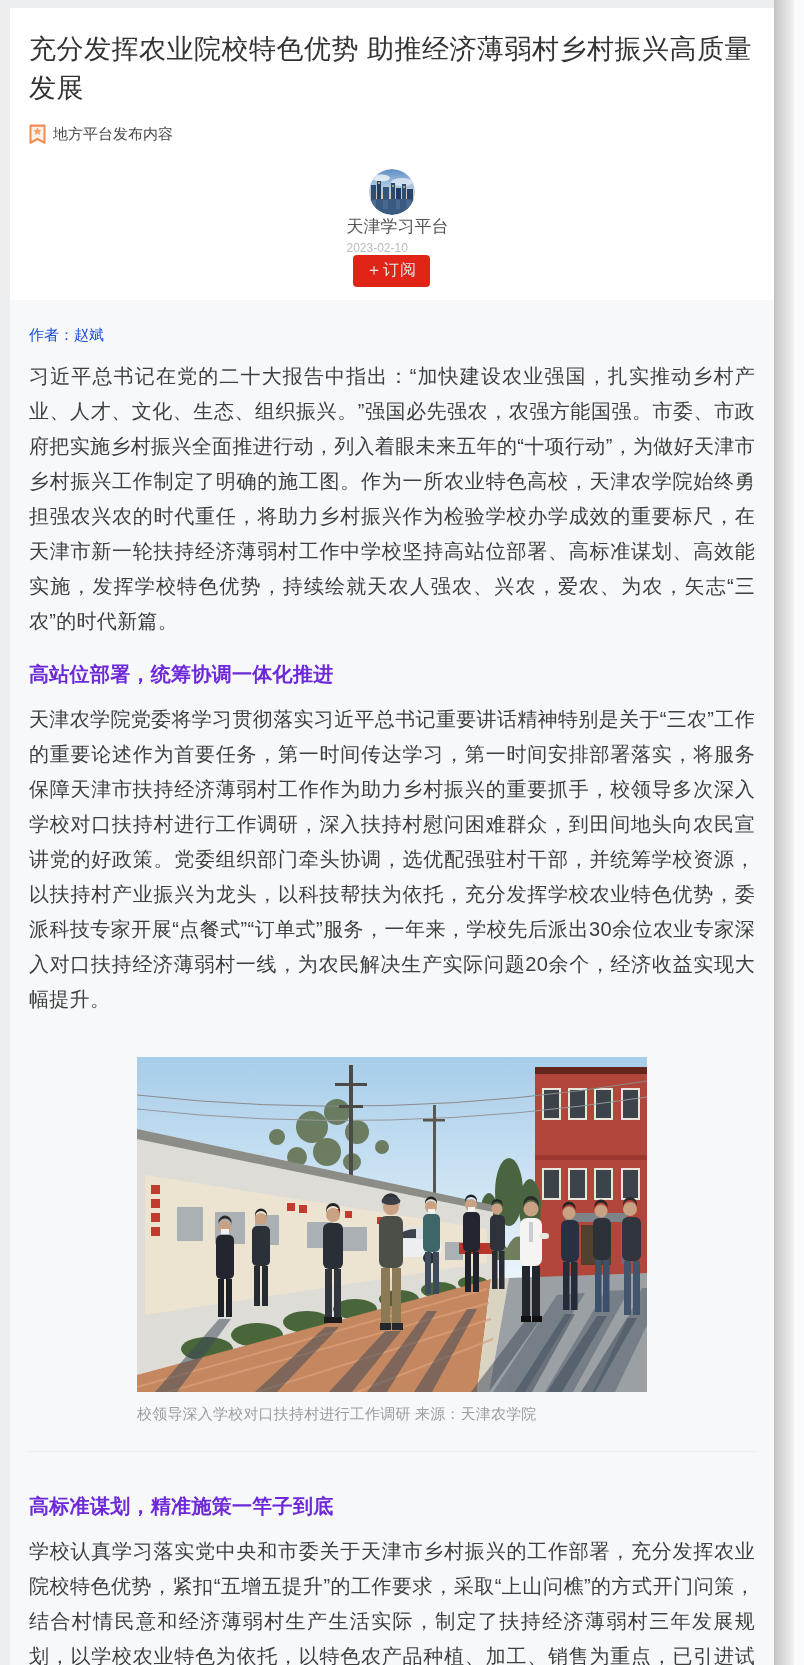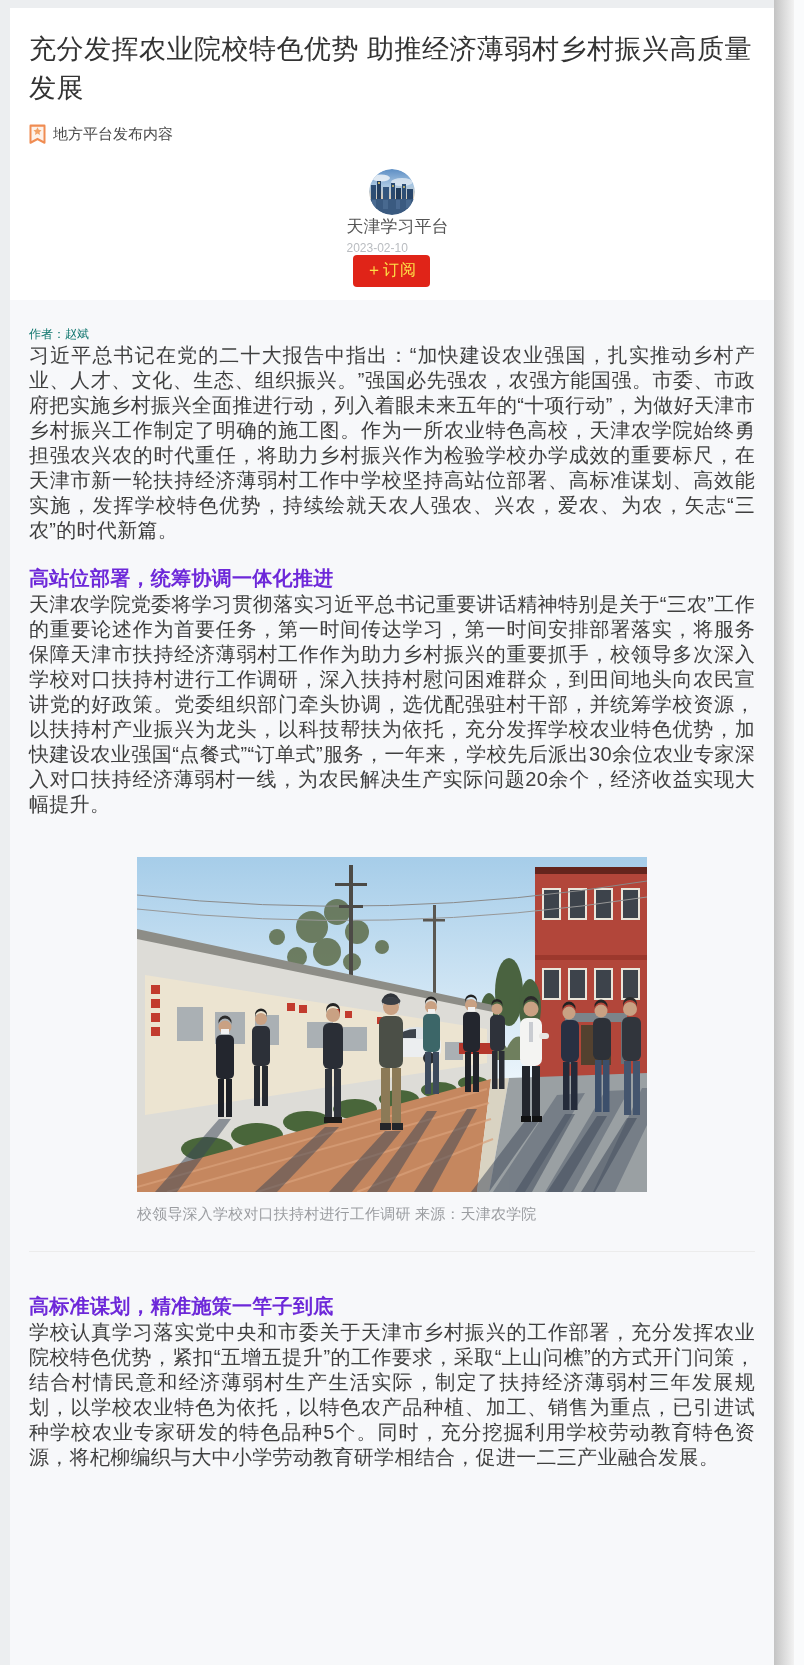--- a/index.html
+++ b/index.html
@@ -34,29 +34,29 @@
   .pub-row {
     display:flex; align-items:center; margin-top:25px; padding-bottom:13px;flex-direction:column;
   }
   .avatar {
     width:46px; height:46px; border-radius:50%; overflow:hidden; flex:0 0 auto;
   }
   .pub-meta { margin-left:11px; flex:1 1 auto; }
   .pub-name { font-size:17px; color:#555; }
   .pub-date { font-size:12px; color:#b9bcc0; margin-top:3px; }
   .subscribe-btn {
-    background:#e02418; color:#fde047; font-size:16px; border:none;
+    background:#e02418; color:#e5e5e5; font-size:16px; border:none;
     border-radius:4px; padding:5px 13px 6px 13px; cursor:pointer;
     font-family:inherit; letter-spacing:1px; margin-right:1px;
   }
   .article { background:#f7f8fa; padding:26px 19px 0 19px; min-height:1450px; }
-  .author-line { font-size:12px; color:#0f766e; }
+  .author-line { font-size:15px; color:#1d4ed8; }
   .body-para {
-    font-size:20px; line-height:25px; color:#3f3f3f; text-align:justify;
-    margin-top:0; letter-spacing:0.3px;
+    font-size:20px; line-height:35px; color:#3f3f3f; text-align:justify;
+    margin-top:14px; letter-spacing:0.3px;
   }
   .section-heading {
     font-size:20px; font-weight:bold; color:#6d28d9; margin-top:22px;
     letter-spacing:0.3px;
   }
   figure.photo { width:510px; margin:40px auto 0 auto; }
   figure.photo svg { display:block; width:510px; }
   .photo-caption {
     font-size:15px; color:#9b9da1; margin-top:13px; letter-spacing:0.2px;
   }
@@ -125,21 +125,21 @@
   </div>
 
   <div class="article">
 
     <div class="author-line">作者：赵斌</div>
 
     <p class="body-para">习近平总书记在党的二十大报告中指出：“加快建设农业强国，扎实推动乡村产业、人才、文化、生态、组织振兴。”强国必先强农，农强方能国强。市委、市政府把实施乡村振兴全面推进行动，列入着眼未来五年的“十项行动”，为做好天津市乡村振兴工作制定了明确的施工图。作为一所农业特色高校，天津农学院始终勇担强农兴农的时代重任，将助力乡村振兴作为检验学校办学成效的重要标尺，在天津市新一轮扶持经济薄弱村工作中学校坚持高站位部署、高标准谋划、高效能实施，发挥学校特色优势，持续绘就天农人强农、兴农，爱农、为农，矢志“三农”的时代新篇。</p>
 
     <h2 class="section-heading">高站位部署，统筹协调一体化推进</h2>
 
-    <p class="body-para">天津农学院党委将学习贯彻落实习近平总书记重要讲话精神特别是关于“三农”工作的重要论述作为首要任务，第一时间传达学习，第一时间安排部署落实，将服务保障天津市扶持经济薄弱村工作作为助力乡村振兴的重要抓手，校领导多次深入学校对口扶持村进行工作调研，深入扶持村慰问困难群众，到田间地头向农民宣讲党的好政策。党委组织部门牵头协调，选优配强驻村干部，并统筹学校资源，以扶持村产业振兴为龙头，以科技帮扶为依托，充分发挥学校农业特色优势，加快建设农业强国“点餐式”“订单式”服务，一年来，学校先后派出30余位农业专家深入对口扶持经济薄弱村一线，为农民解决生产实际问题20余个，经济收益实现大幅提升。</p>
+    <p class="body-para">天津农学院党委将学习贯彻落实习近平总书记重要讲话精神特别是关于“三农”工作的重要论述作为首要任务，第一时间传达学习，第一时间安排部署落实，将服务保障天津市扶持经济薄弱村工作作为助力乡村振兴的重要抓手，校领导多次深入学校对口扶持村进行工作调研，深入扶持村慰问困难群众，到田间地头向农民宣讲党的好政策。党委组织部门牵头协调，选优配强驻村干部，并统筹学校资源，以扶持村产业振兴为龙头，以科技帮扶为依托，充分发挥学校农业特色优势，委派科技专家开展“点餐式”“订单式”服务，一年来，学校先后派出30余位农业专家深入对口扶持经济薄弱村一线，为农民解决生产实际问题20余个，经济收益实现大幅提升。</p>
 
     <figure class="photo">
       <svg viewBox="0 0 510 335" width="510" height="335">
         <defs>
           <linearGradient id="sky1" x1="0" y1="0" x2="0" y2="1">
             <stop offset="0" stop-color="#a6cde9"></stop>
               <stop offset="1" stop-color="#edf6fc"></stop>
           </linearGradient>
         </defs>
 

